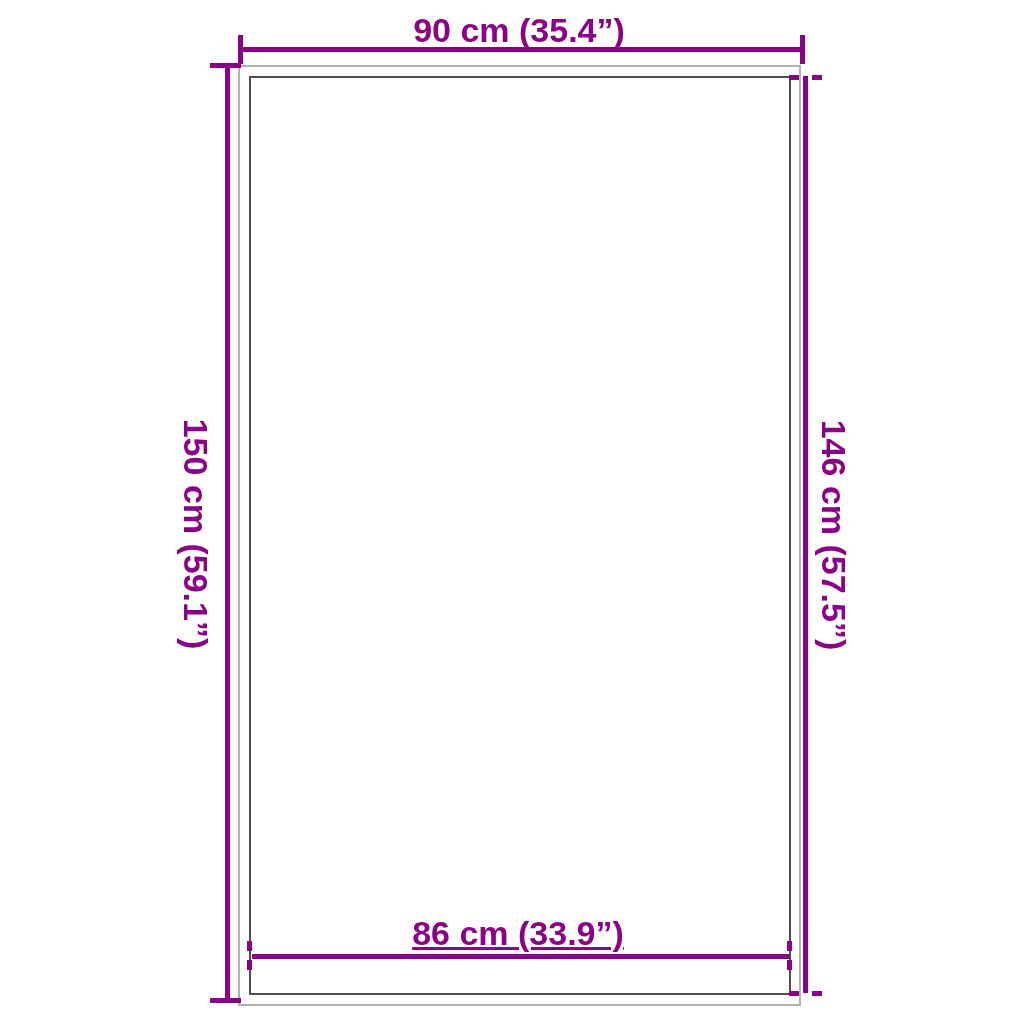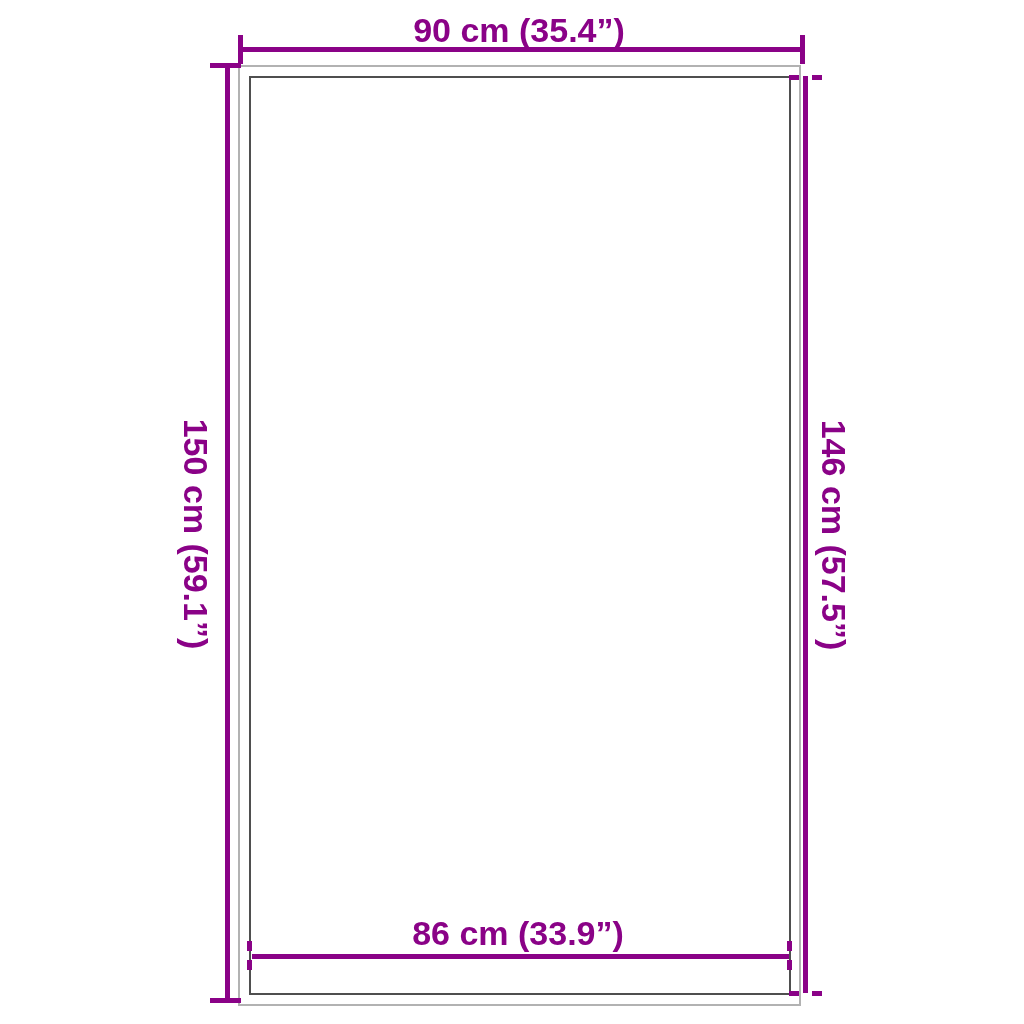--- a/index.html
+++ b/index.html
@@ -52,21 +52,21 @@
     color:var(--accent);
     font-weight:700;
     font-size:34px;
     line-height:1;
     white-space:nowrap;
     letter-spacing:0;
     transform:translate(-50%,-50%);
   }
   .dim-label.rot{transform:translate(-50%,-50%) rotate(90deg);}
   .label-top{left:519px;top:30px;}
-  .label-bottom{left:518px;top:933px;}
+  .label-bottom{left:518px;top:933px;text-decoration:underline;}
   .label-left{left:196px;top:534px;}
   .label-right{left:834px;top:535px;}
 </style>
 </head>
 <body>
 
 <div id="canvas">
 
   <div class="outline outer"></div>
   <div class="outline inner"></div>

